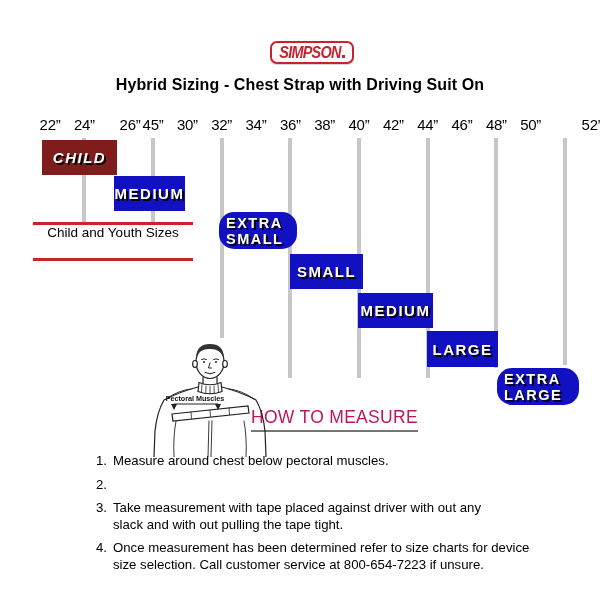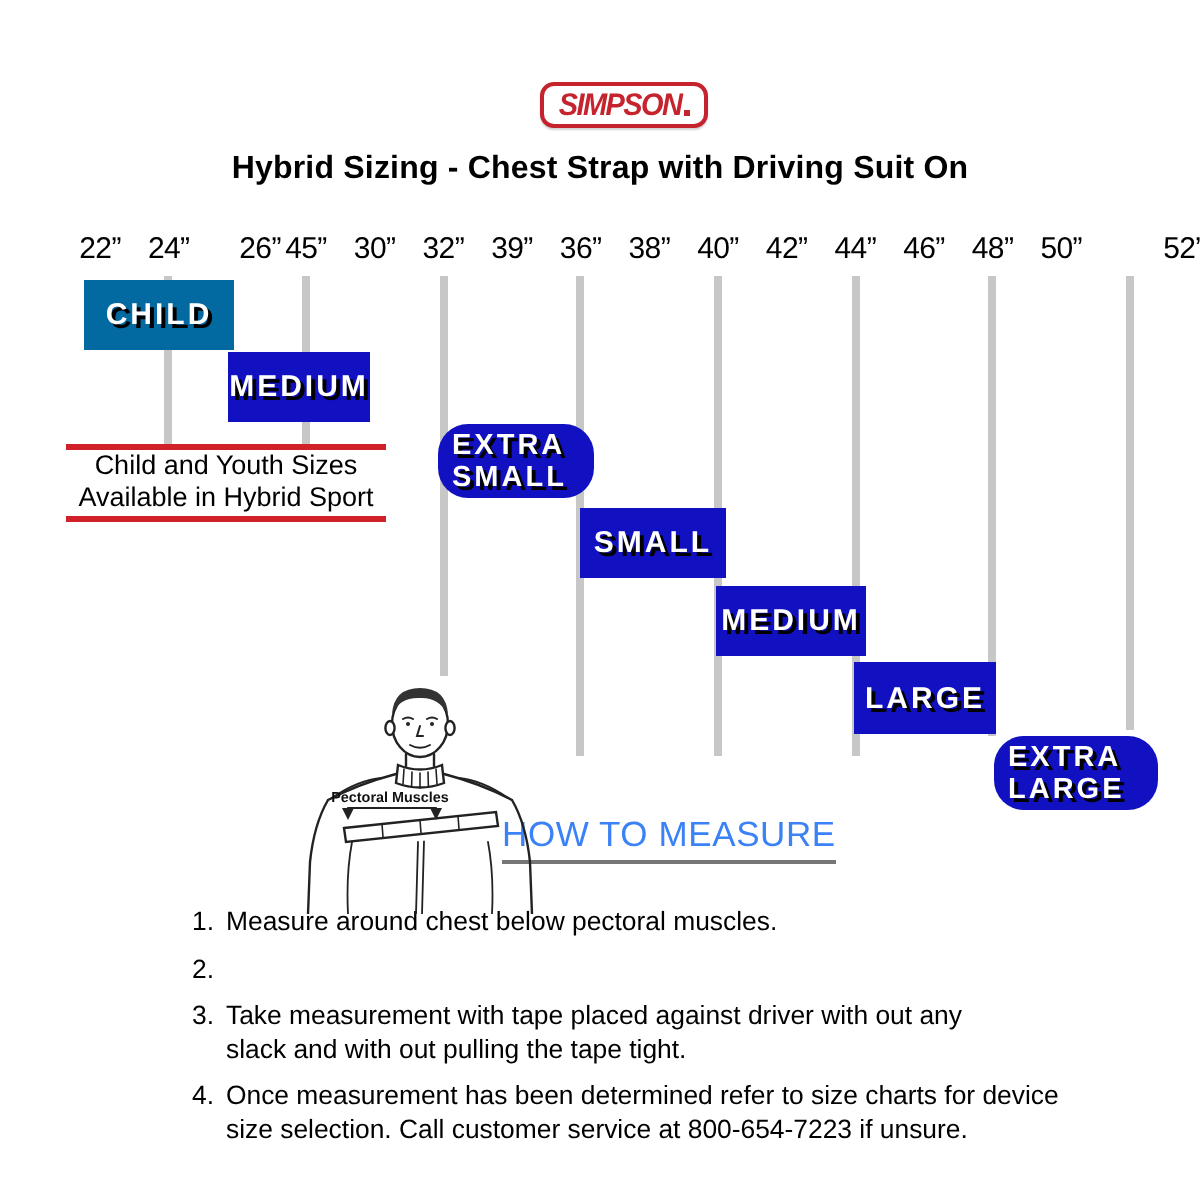--- a/index.html
+++ b/index.html
@@ -43,21 +43,21 @@
   .red-rule{position:absolute;left:33px;width:160px;height:3px;background:#d02128;z-index:2;}
   #note-text{
     position:absolute;left:13px;top:225px;width:200px;text-align:center;
     font-size:13.5px;line-height:15.5px;z-index:2;
   }
   
   #figure-svg{position:absolute;left:149px;top:341px;z-index:2;}
   
   #how-heading{
     position:absolute;left:251px;top:407px;
-    font-size:17.5px;letter-spacing:.3px;color:#3b82f6;
+    font-size:17.5px;letter-spacing:.3px;color:#be185d;
     padding-bottom:2px;border-bottom:2px solid #767676;
   }
   
   #steps{position:absolute;left:96px;top:453px;width:470px;}
   .step{display:flex;margin-bottom:7px;font-size:13.2px;line-height:16.5px;}
   .step .num{width:17px;flex:0 0 17px;}
   .step .txt{white-space:pre-line;}
 </style>
 </head>
 <body>
@@ -71,21 +71,21 @@
 
   <div id="title">Hybrid Sizing - Chest Strap with Driving Suit On</div>
 
   <div id="ruler">
       <span class="tick-label" style="left: 50px;">22”</span>
       <span class="tick-label" style="left: 84.33px;">24”</span>
       <span class="tick-label" style="left: 130px;">26”</span>
       <span class="tick-label" style="left: 152.99px;">45”</span>
       <span class="tick-label" style="left: 187.32px;">30”</span>
       <span class="tick-label" style="left: 221.65px;">32”</span>
-      <span class="tick-label" style="left: 255.98px;">39”</span>
+      <span class="tick-label" style="left: 255.98px;">34”</span>
       <span class="tick-label" style="left: 290.31px;">36”</span>
       <span class="tick-label" style="left: 324.64px;">38”</span>
       <span class="tick-label" style="left: 358.97px;">40”</span>
       <span class="tick-label" style="left: 393.3px;">42”</span>
       <span class="tick-label" style="left: 427.63px;">44”</span>
       <span class="tick-label" style="left: 461.96px;">46”</span>
       <span class="tick-label" style="left: 496.29px;">48”</span>
       <span class="tick-label" style="left: 530.62px;">50”</span>
       <span class="tick-label" style="left: 592px;">52”</span>
     </div>
@@ -93,35 +93,34 @@
       <div class="grid-line" style="left: 82.33px; top: 138px; height: 84px;"></div>
       <div class="grid-line" style="left: 150.99px; top: 138px; height: 84px;"></div>
       <div class="grid-line" style="left: 219.65px; top: 138px; height: 200px;"></div>
       <div class="grid-line" style="left: 288.31px; top: 138px; height: 240px;"></div>
       <div class="grid-line" style="left: 356.97px; top: 138px; height: 240px;"></div>
       <div class="grid-line" style="left: 425.63px; top: 138px; height: 240px;"></div>
       <div class="grid-line" style="left: 494.29px; top: 138px; height: 230px;"></div>
       <div class="grid-line" style="left: 562.95px; top: 138px; height: 227px;"></div>
     </div>
   <div id="boxes">
-      <div class="size-box single" style="left: 42px; top: 140px; width: 75px; height: 35px; background: #0369a1;">CHILD</div>
+      <div class="size-box single" style="left: 42px; top: 140px; width: 75px; height: 35px; background: #7f1d1d; font-style: italic;">CHILD</div>
       <div class="size-box single" style="left: 114px; top: 176px; width: 71px; height: 35px; background: rgb(17, 17, 194);">MEDIUM</div>
       <div class="size-box multi" style="left: 219px; top: 212px; width: 71px; height: 37px; background: rgb(17, 17, 194);">EXTRA
 SMALL</div>
       <div class="size-box single" style="left: 290px; top: 254px; width: 73px; height: 35px; background: rgb(17, 17, 194);">SMALL</div>
       <div class="size-box single" style="left: 358px; top: 293px; width: 75px; height: 35px; background: rgb(17, 17, 194);">MEDIUM</div>
       <div class="size-box single" style="left: 427px; top: 331px; width: 71px; height: 36px; background: rgb(17, 17, 194);">LARGE</div>
       <div class="size-box multi" style="left: 497px; top: 368px; width: 75px; height: 37px; background: rgb(17, 17, 194);">EXTRA
 LARGE</div>
     </div>
 
   <div class="red-rule" style="top:222px"></div>
   <div id="note-text">
     <div>Child and Youth Sizes</div>
-    <div>Available in Hybrid Sport</div>
   </div>
   <div class="red-rule" style="top:258px"></div>
 
   <svg id="figure-svg" width="120" height="116" viewBox="0 0 120 116">
     <g fill="none" stroke="#222" stroke-width="1.2" stroke-linecap="round">
 
       <ellipse cx="61" cy="21" rx="14" ry="16.5" fill="#fff"></ellipse>
       <path d="M47,16 Q48,3 61,3 Q74,3 75,16 Q70,7.5 61,8 Q51,7.5 47,16 Z" fill="#333" stroke="none"></path>
       <ellipse cx="46" cy="23" rx="2.3" ry="3.5" fill="#fff"></ellipse>
       <ellipse cx="76" cy="23" rx="2.3" ry="3.5" fill="#fff"></ellipse>

